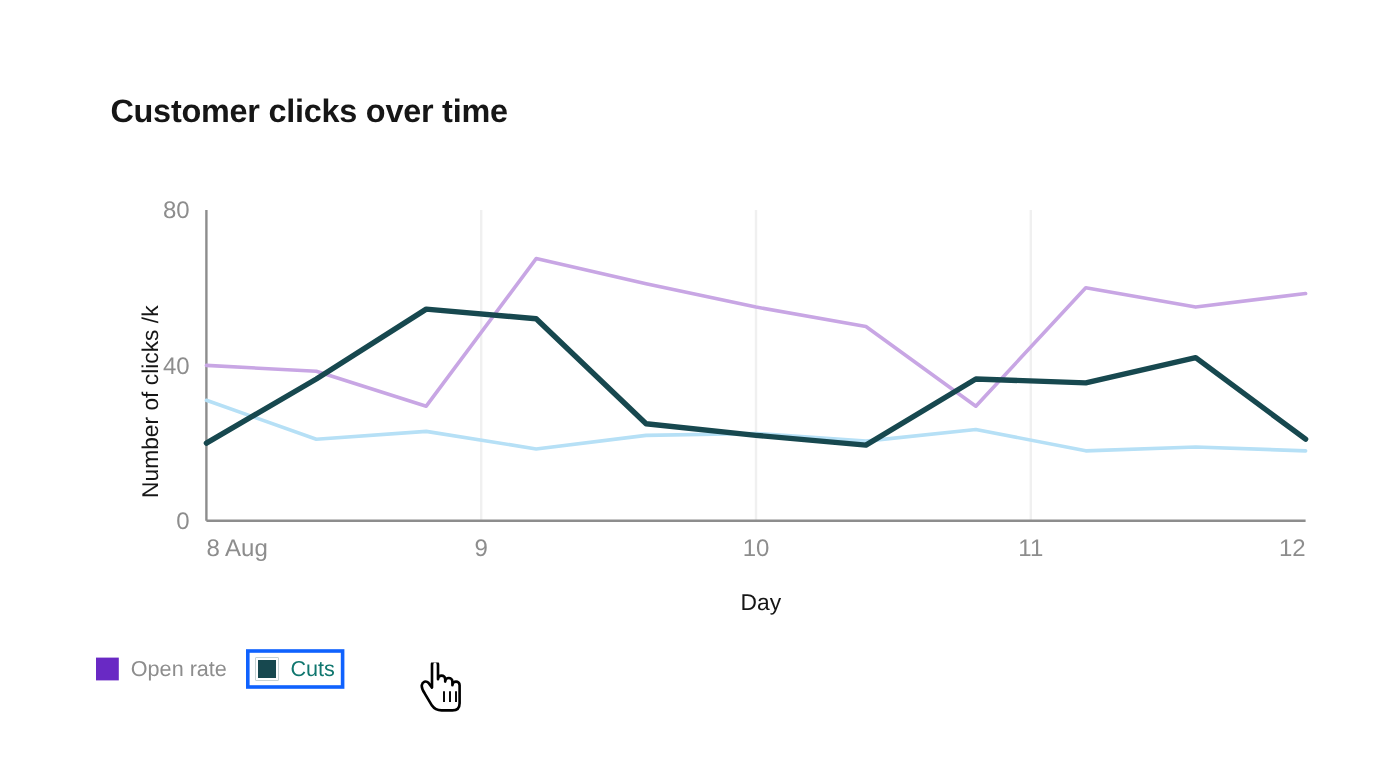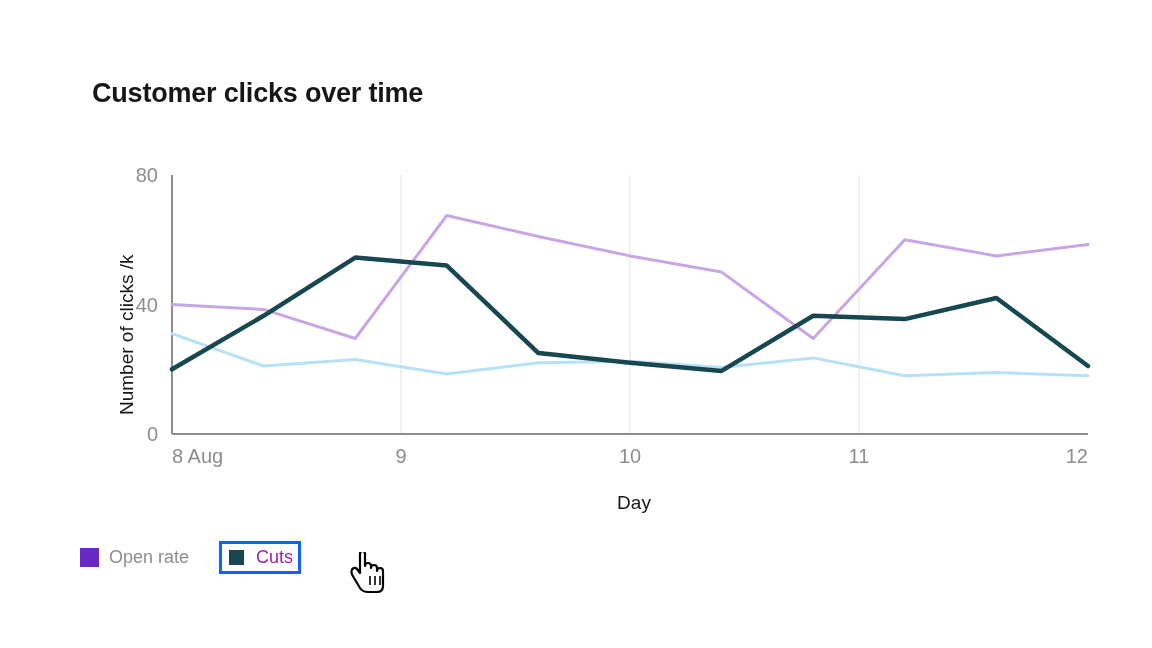--- a/index.html
+++ b/index.html
@@ -69,21 +69,21 @@
     color: #161616;
   }
 
   
   .legend {
     position: absolute;
     left: 58px;
     top: 543px;
     display: flex;
     align-items: flex-end;
-    gap: 16px;
+    gap: 2px;
   }
   .legend-item {
     display: flex;
     align-items: center;
     padding: 4px 6px;
     margin-right: 10px;
     cursor: pointer;
     position: relative;
   }
   .legend-item.focused {
@@ -99,21 +99,21 @@
   }
   .legend-item.focused .legend-swatch {
     border: 2px solid #ffffff;
   }
   .legend-label {
     font-size: 18px;
     color: #8d8d8d;
     white-space: nowrap;
   }
   .legend-item.active .legend-label {
-    color: #a21caf;
+    color: #0f766e;
   }
 
   
   .cursor-layer {
     position: absolute;
     left: 334px;
     top: 552px;
     width: 40px;
     height: 44px;
     pointer-events: none;

